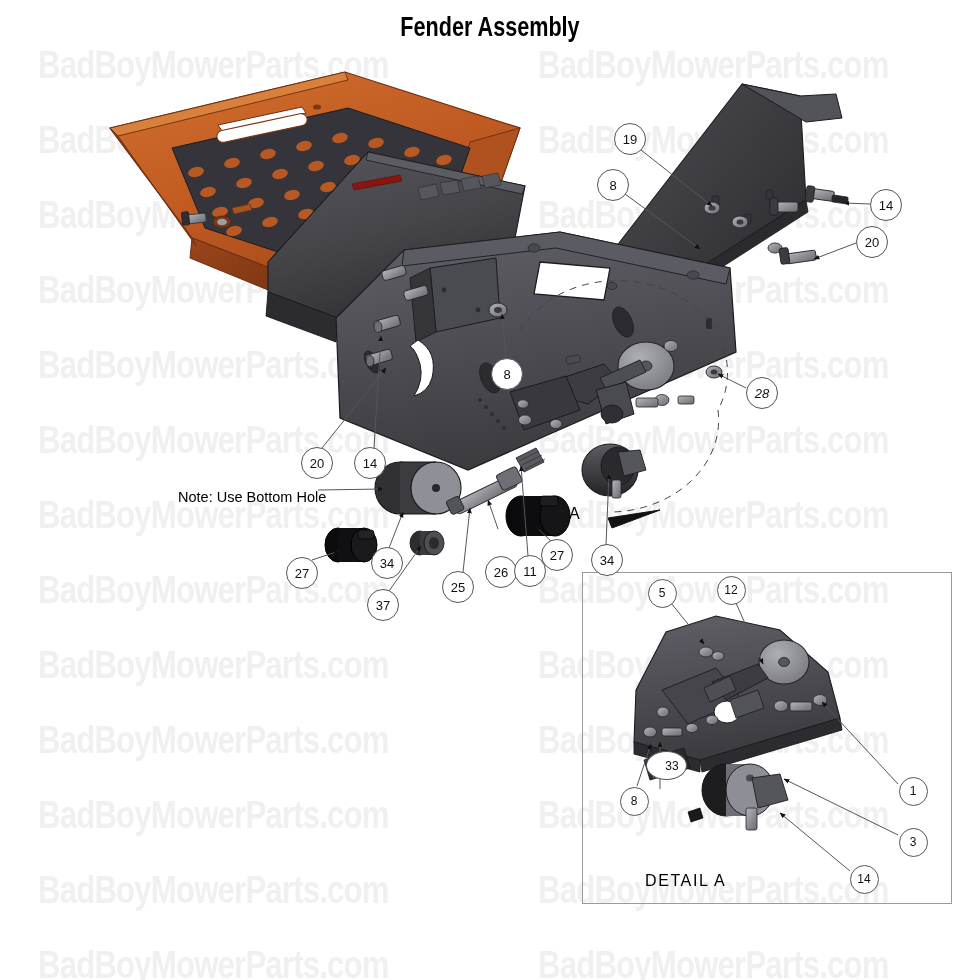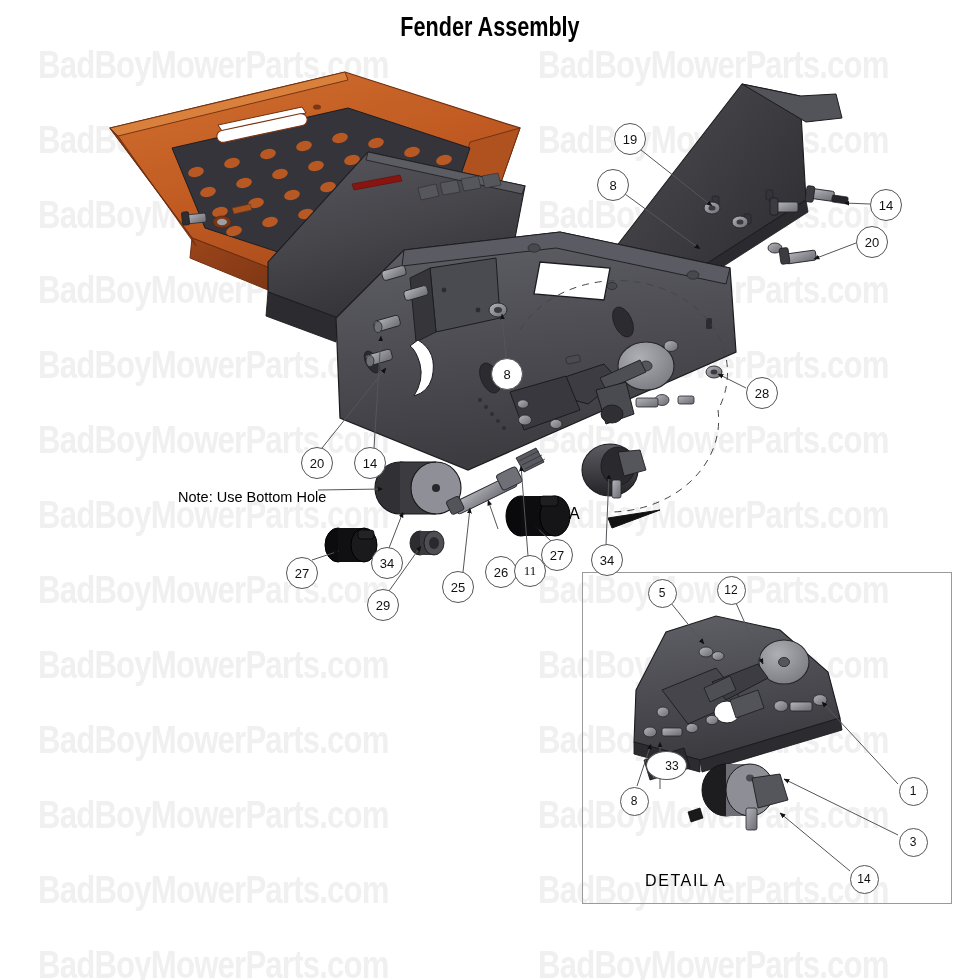--- a/index.html
+++ b/index.html
@@ -471,29 +471,29 @@
       <div class="seclabel" style="left: 569px; top: 505px;">A</div>
       <div class="detail-label" style="left: 645px; top: 872px; text-align: right;">DETAIL  A</div>
     </div>
 
   <div id="callout-layer">
       <div class="callout" style="left: 614px; top: 123px;">19</div>
       <div class="callout" style="left: 597px; top: 169px;">8</div>
       <div class="callout" style="left: 870px; top: 189px;">14</div>
       <div class="callout" style="left: 856px; top: 226px;">20</div>
       <div class="callout" style="left: 491px; top: 358px;">8</div>
-      <div class="callout" style="left: 746px; top: 377px;">28</div>
+      <div class="callout" style="left: 746px; top: 377px; font-style: italic;">28</div>
       <div class="callout" style="left: 301px; top: 447px;">20</div>
       <div class="callout" style="left: 354px; top: 447px;">14</div>
       <div class="callout" style="left: 286px; top: 557px;">27</div>
       <div class="callout" style="left: 371px; top: 547px;">34</div>
-      <div class="callout" style="left: 367px; top: 589px;">29</div>
+      <div class="callout" style="left: 367px; top: 589px;">37</div>
       <div class="callout" style="left: 442px; top: 571px;">25</div>
       <div class="callout" style="left: 485px; top: 556px;">26</div>
-      <div class="callout" style="left: 514px; top: 555px; font-family: Liberation Serif, serif;">11</div>
+      <div class="callout" style="left: 514px; top: 555px;">11</div>
       <div class="callout" style="left: 541px; top: 539px;">27</div>
       <div class="callout" style="left: 591px; top: 544px;">34</div>
       <div class="callout small" style="left: 647.5px; top: 578.5px;">5</div>
       <div class="callout small" style="left: 716.5px; top: 575.5px;">12</div>
       <div class="callout small" style="left: 619.5px; top: 786.5px;">8</div>
       <div class="callout small" style="left: 645.5px; top: 751px; padding-left: 12px;">33</div>
       <div class="callout small" style="left: 898.5px; top: 776.5px;">1</div>
       <div class="callout small" style="left: 898.5px; top: 827.5px;">3</div>
       <div class="callout small" style="left: 849.5px; top: 864.5px;">14</div>
     </div>

